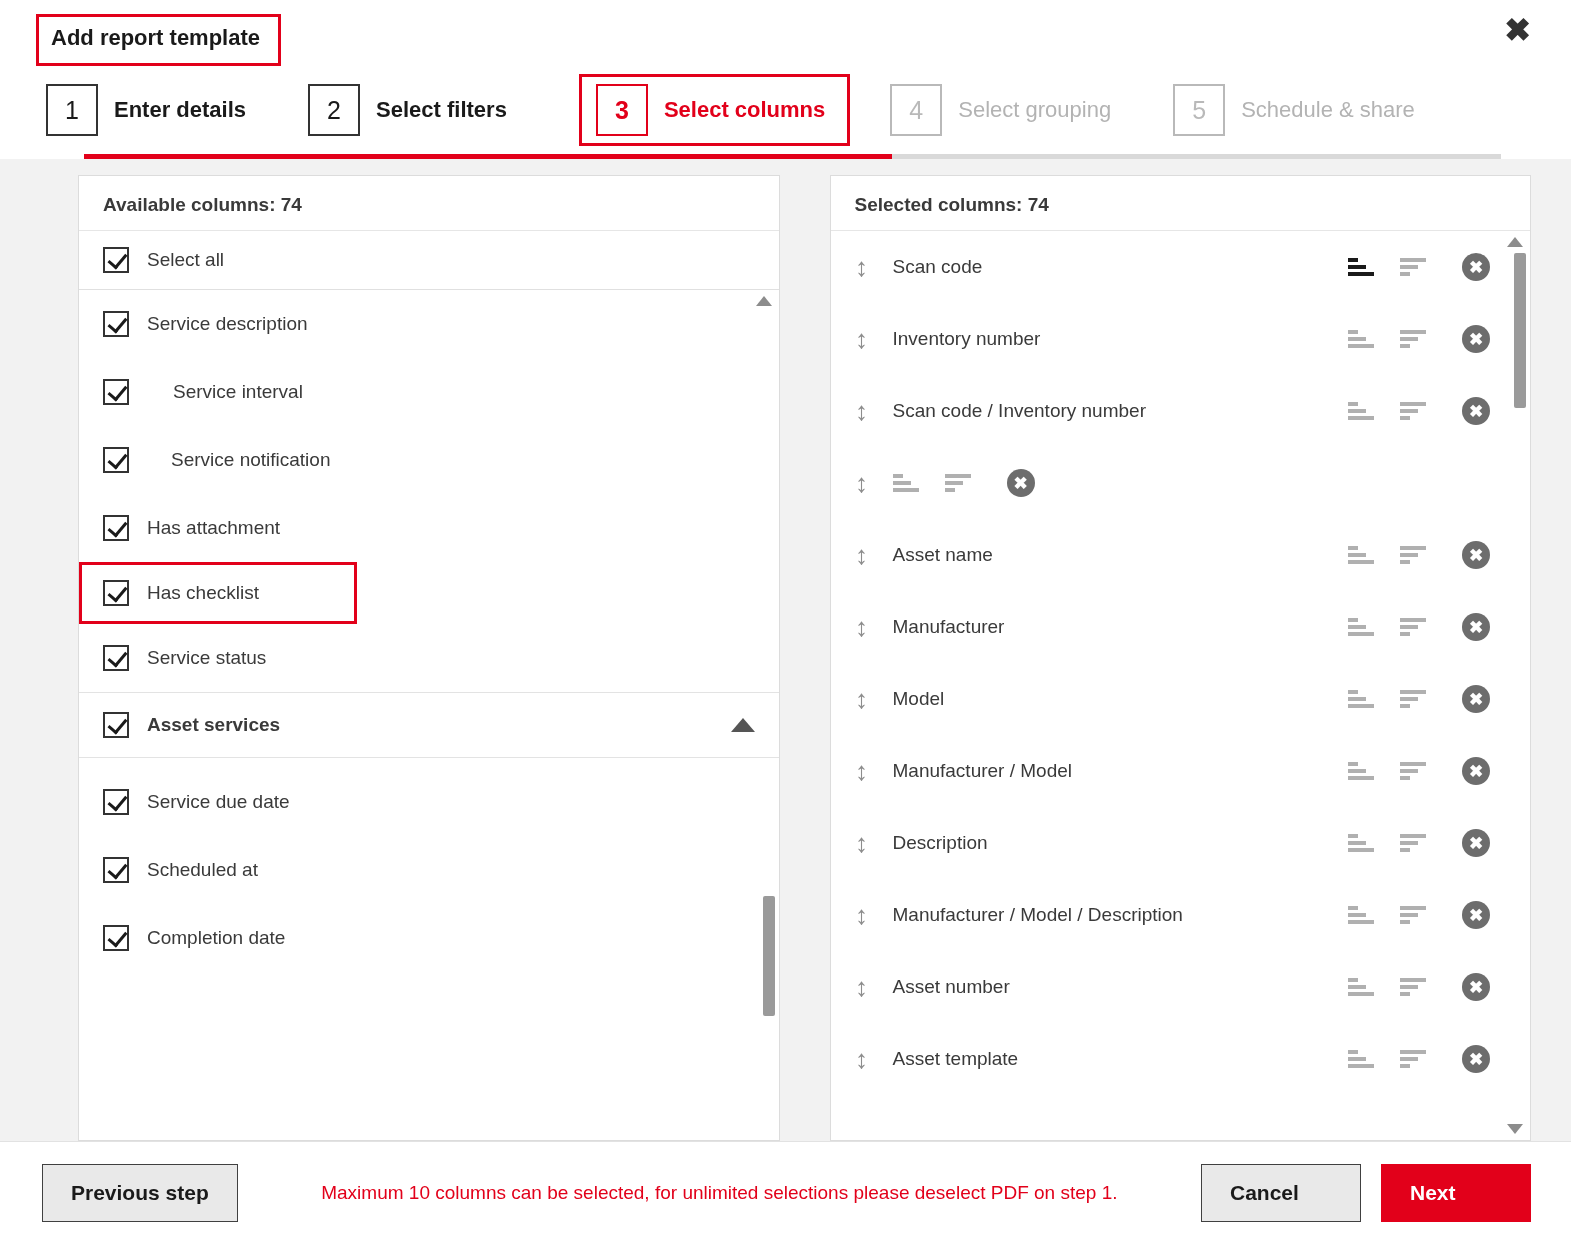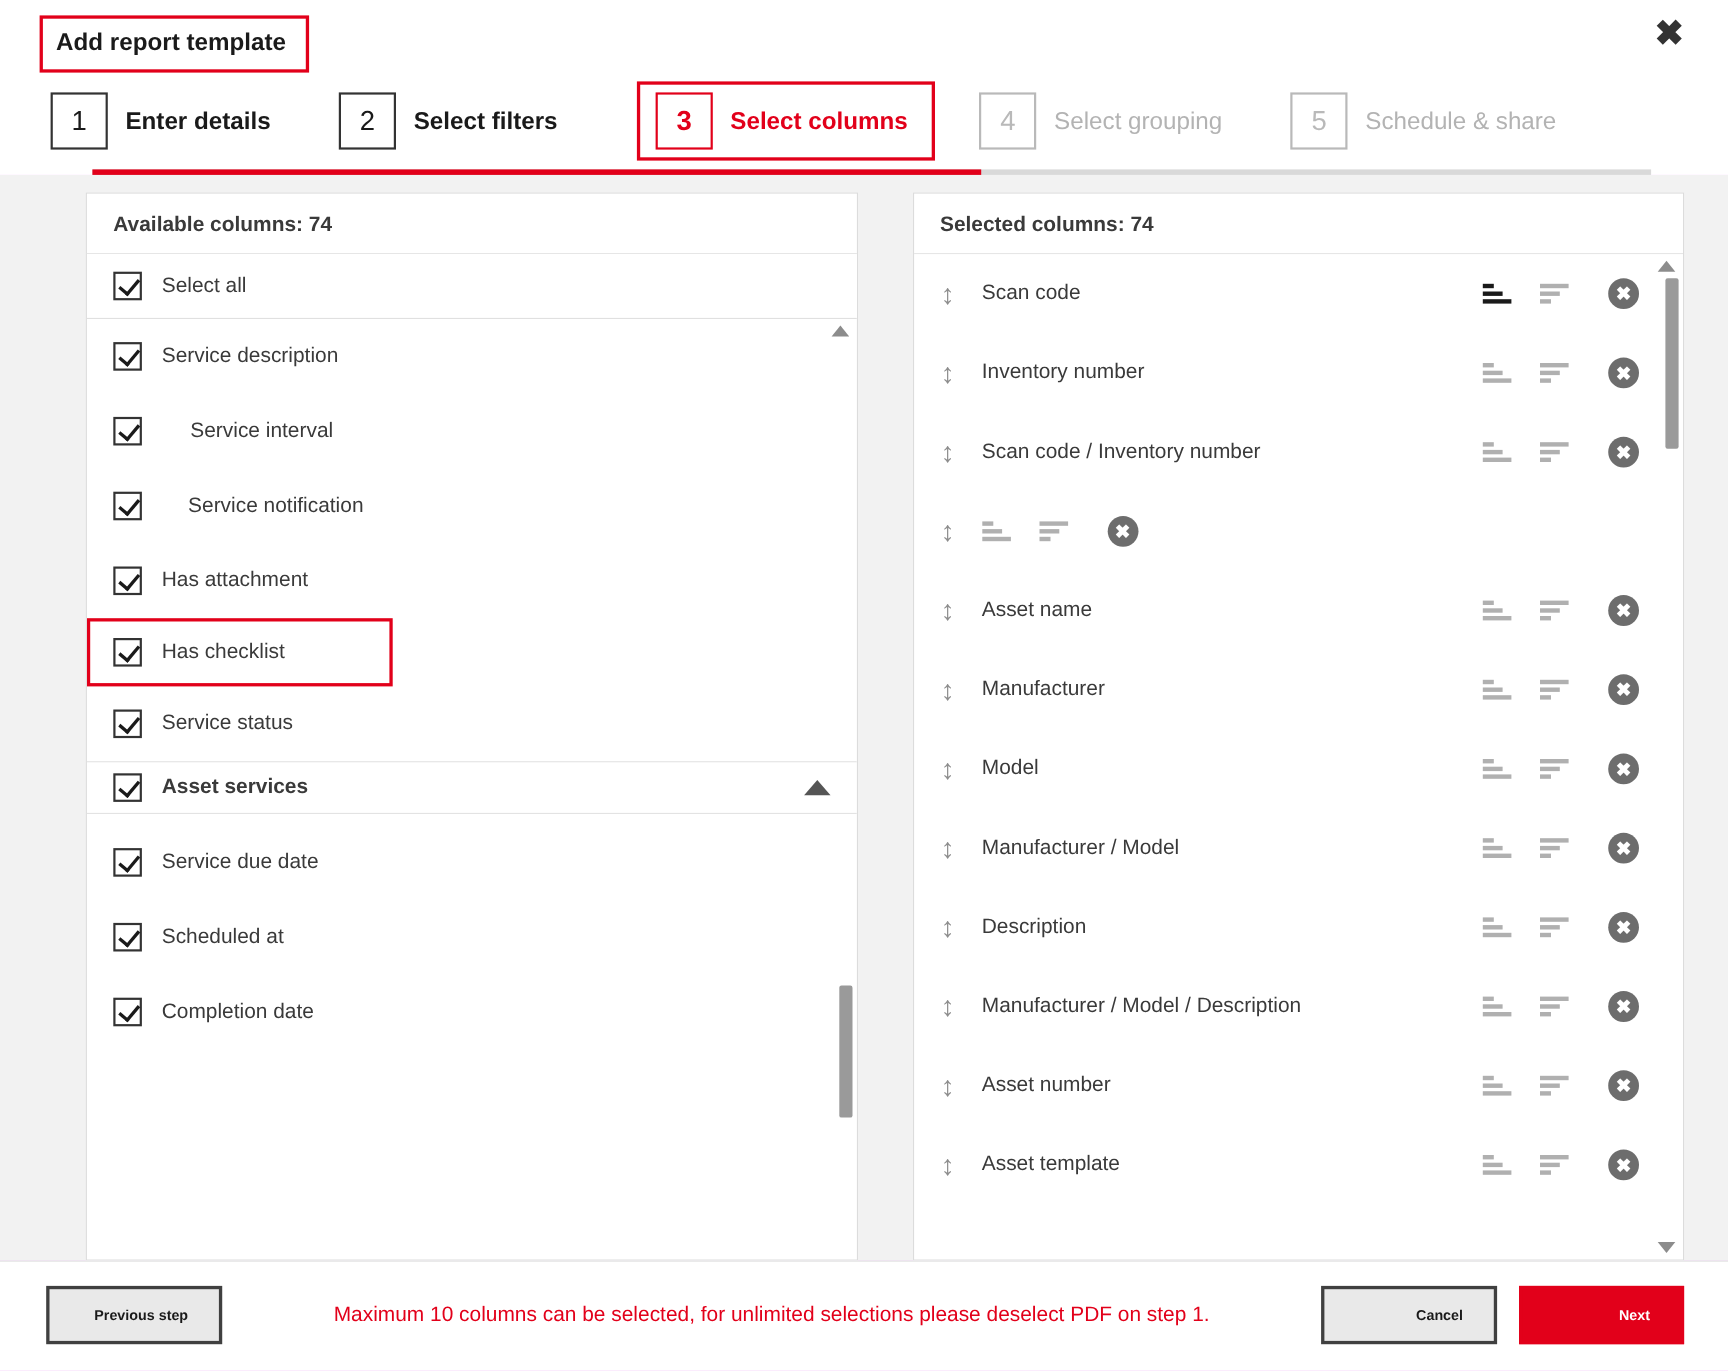--- a/index.html
+++ b/index.html
@@ -10,21 +10,21 @@
     font-family: "Liberation Sans", sans-serif;
     color: #333;
     overflow: hidden;
   }
   .modal {
     position: relative;
     width: 1571px;
     height: 1246px;
     display: flex;
     flex-direction: column;
-    background: #f0abfc;
+    background: #f97316;
   }
 
   
   .header {
     position: relative;
     padding: 14px 30px 0 42px;
     background: #fff;
     flex: 0 0 auto;
   }
   .title {
@@ -250,29 +250,29 @@
   .footer {
     flex: 0 0 auto;
     background: #fff;
     padding: 22px 40px 24px 42px;
     display: flex;
     align-items: center;
     gap: 20px;
     border-top: 1px solid #e2e2e2;
   }
   .btn {
-    font-size: 13px;
+    font-size: 21px;
     padding: 16px 28px;
-    border: 3px solid #404040;
+    border: 1px solid #404040;
     background: #e9e9e9;
     color: #1a1a1a;
     cursor: pointer;
     font-weight: bold;
     min-width: 160px;
-    text-align: right;
+    text-align: left;
   }
   .btn.primary {
     background: #e2001a;
     border-color: #e2001a;
     color: #fff;
     min-width: 150px;
   }
   .warning {
     flex: 1 1 auto;
     text-align: center;
@@ -352,21 +352,21 @@
             </div>
             <div class="opt-row highlight" style="height:62px;">
               <span class="chk checked"></span>
               <span class="row-label">Has checklist</span>
             </div>
             <div class="opt-row" style="height:68px;">
               <span class="chk checked"></span>
               <span class="row-label">Service status</span>
             </div>
 
-            <div class="opt-row group" style="height:48px;">
+            <div class="opt-row group" style="height:66px;">
               <span class="chk checked"></span>
               <span class="row-label">Asset services</span>
               <span class="chev"></span>
             </div>
 
             <div class="opt-row" style="height:68px;margin-top:10px;">
               <span class="chk checked"></span>
               <span class="row-label">Service due date</span>
             </div>
             <div class="opt-row" style="height:68px;">

